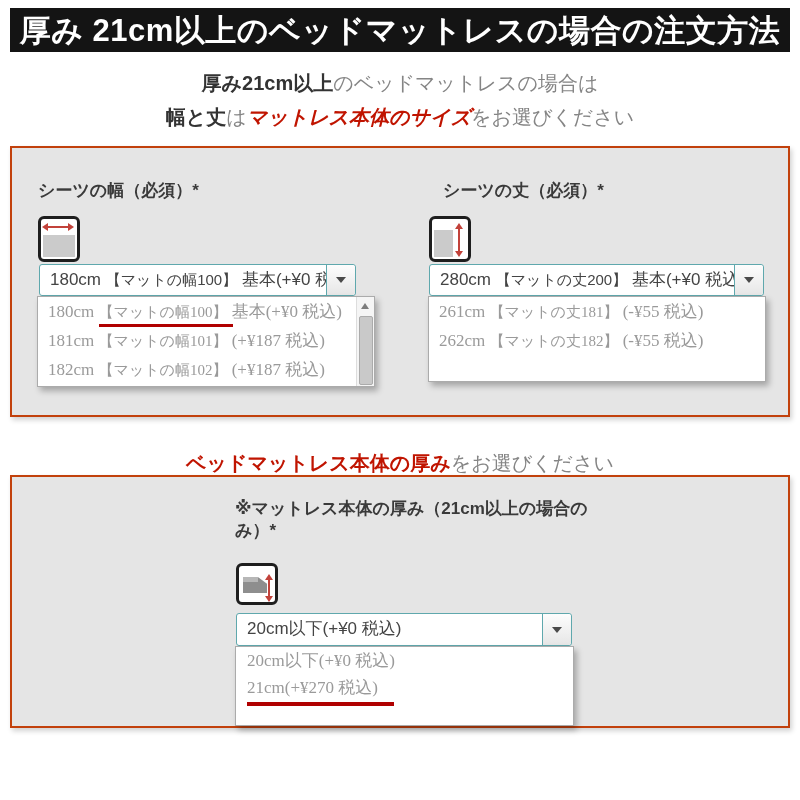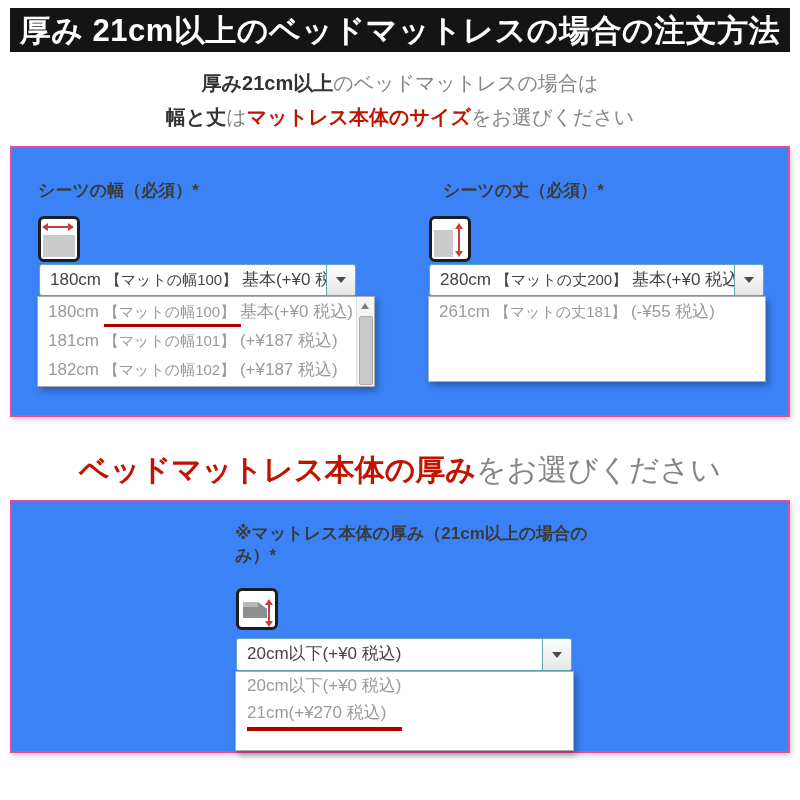--- a/index.html
+++ b/index.html
@@ -6,32 +6,32 @@
   #stage{position:relative;width:800px;height:800px;background:#fff;overflow:hidden;
          font-family:"Liberation Sans","DejaVu Sans",sans-serif;}
 
   
   .titlebar{position:absolute;left:10px;top:8px;width:780px;height:44px;background:#141414;
             color:#fff;font-size:31px;font-weight:700;text-align:center;line-height:45px;
             letter-spacing:0.5px;white-space:nowrap;}
   .introline{position:absolute;left:0;width:800px;text-align:center;font-size:20px;color:#858585;
              white-space:nowrap;}
   .introline .b{color:#333;font-weight:700;}
-  .introline .r{color:#c01400;font-weight:700;}
+  .introline .r{color:#c01400;font-weight:700;font-style:italic;}
   #intro1{top:70px;}
   #intro2{top:104px;}
-  #heading2{position:absolute;left:0;top:450px;width:800px;text-align:center;font-size:30px;
+  #heading2{position:absolute;left:0;top:450px;width:800px;text-align:center;font-size:20px;
             color:#858585;white-space:nowrap;}
   #heading2 .r{color:#c01400;font-weight:700;}
 
   
-  .panel{position:absolute;left:10px;width:776px;background:#3b82f6;border:2px solid #ec4899;
+  .panel{position:absolute;left:10px;width:776px;background:#e5e5e5;border:2px solid #c2410c;
          box-shadow:2px 3px 5px rgba(0,0,0,0.18);}
   #panel1{top:146px;height:267px;}
-  #panel2{top:500px;height:249px;}
+  #panel2{top:475px;height:249px;}
 
   .fieldlabel{position:absolute;font-size:17px;font-weight:700;color:#3a3a3a;line-height:22px;
               white-space:nowrap;}
 
   
   .iconbox{position:absolute;width:36px;height:40px;border:3px solid #1e1e1e;border-radius:6px;
            background:#fff;}
   .grayfill{position:absolute;background:#cbcbcb;}
   .h-arrow{position:absolute;height:2px;background:#c2423a;}
   .h-arrow:before{content:'';position:absolute;left:-5px;top:-3px;width:0;height:0;
@@ -53,21 +53,21 @@
             white-space:nowrap;}
   .sel-text .seg{font-size:15px;}
   .sel-btn{position:absolute;right:0;top:0;bottom:0;width:28px;border-left:1px solid #5fa8ad;
            background:linear-gradient(#fdfdfd,#e6e6e6);border-radius:0 3px 3px 0;cursor:pointer;}
   .sel-btn i{position:absolute;left:50%;top:50%;margin:-3px 0 0 -5px;width:0;height:0;
              border-left:5px solid transparent;border-right:5px solid transparent;
              border-top:6px solid #4a4a4a;}
 
   
   .listbox{position:absolute;background:#fff;border:1px solid #ababab;overflow:hidden;
-           box-shadow:3px 4px 6px rgba(0,0,0,0.28);}
+           box-shadow:3px 4px 6px rgba(0,0,0,0.28);font-family:Liberation Serif, serif;}
   .opt{position:relative;height:29px;line-height:29px;padding-left:10px;font-size:17px;
        color:#9a9a9a;white-space:nowrap;}
   .opt .seg{font-size:15px;}
   #list-t .opt{height:27px;line-height:27px;padding-left:11px;}
   .ul{position:relative;}
   .ul:after{content:'';position:absolute;left:0;right:-6px;bottom:-7px;height:3px;background:#b00000;}
   .ul-wide{position:relative;display:inline-block;}
   .ul-wide:after{content:'';position:absolute;left:0;right:-16px;bottom:-5px;height:4px;background:#b00000;}
 
   
@@ -121,20 +121,21 @@
       <span class="v-arrow" style="left:26px;top:9px;height:24px;"></span>
     </div>
     <div class="select" style="left:417px;top:116px;width:333px;">
       <span class="sel-text"><span>280cm </span><span class="seg">【マットの丈200】</span><span> 基本(+¥0 税込)</span></span>
       <span class="sel-btn">
           <i></i>
         </span>
     </div>
     <div class="listbox" id="list-l" style="left:416px;top:148px;width:336px;height:84px;">
       <div class="opt"><span>261cm </span><span class="seg">【マットの丈181】</span><span> (-¥55 税込)</span></div>
+      <div class="opt"><span>262cm </span><span class="seg">【マットの丈182】</span><span> (-¥55 税込)</span></div>
     </div>
   </div>
 
   <div id="heading2"><span class="r">ベッドマットレス本体の厚み</span><span>をお選びください</span></div>
 
   <div class="panel" id="panel2">
     <div class="fieldlabel" style="left:223px;top:21px;">
       <div>※マットレス本体の厚み（21cm以上の場合の</div>
       <div>み）*</div>
     </div>

